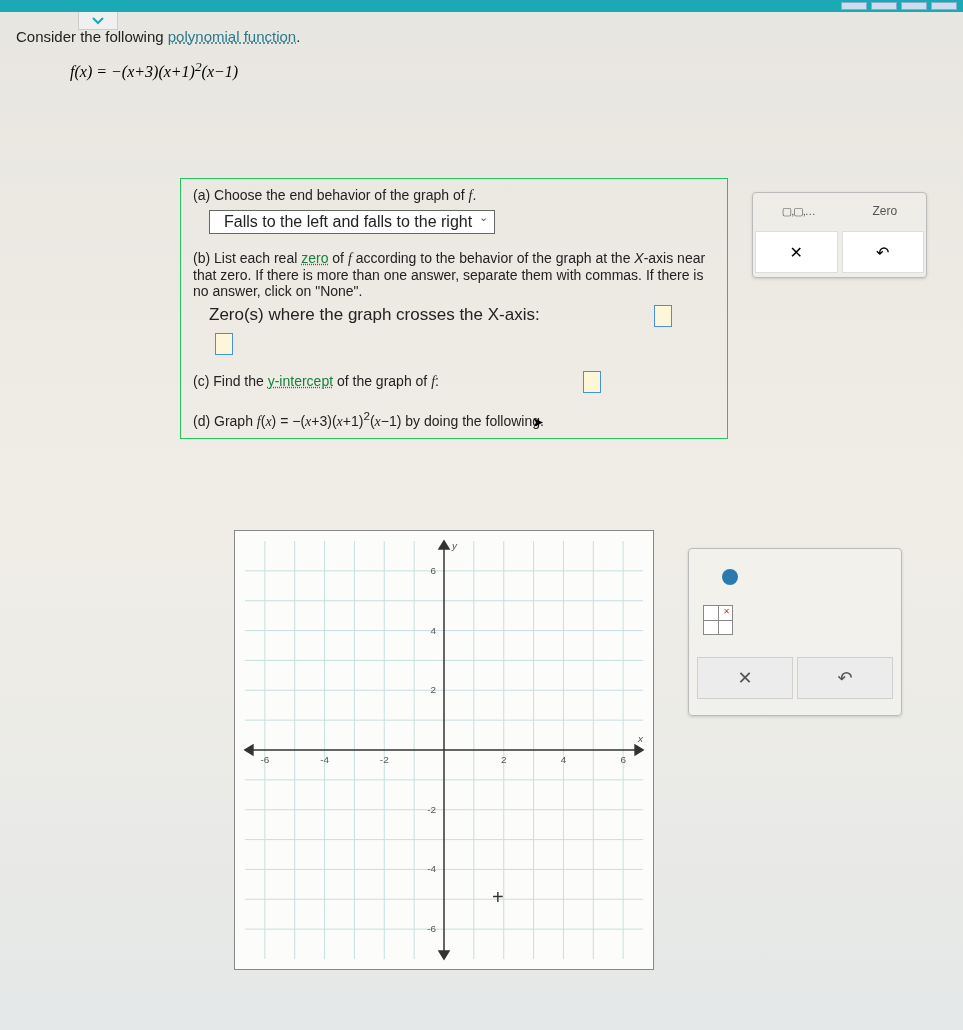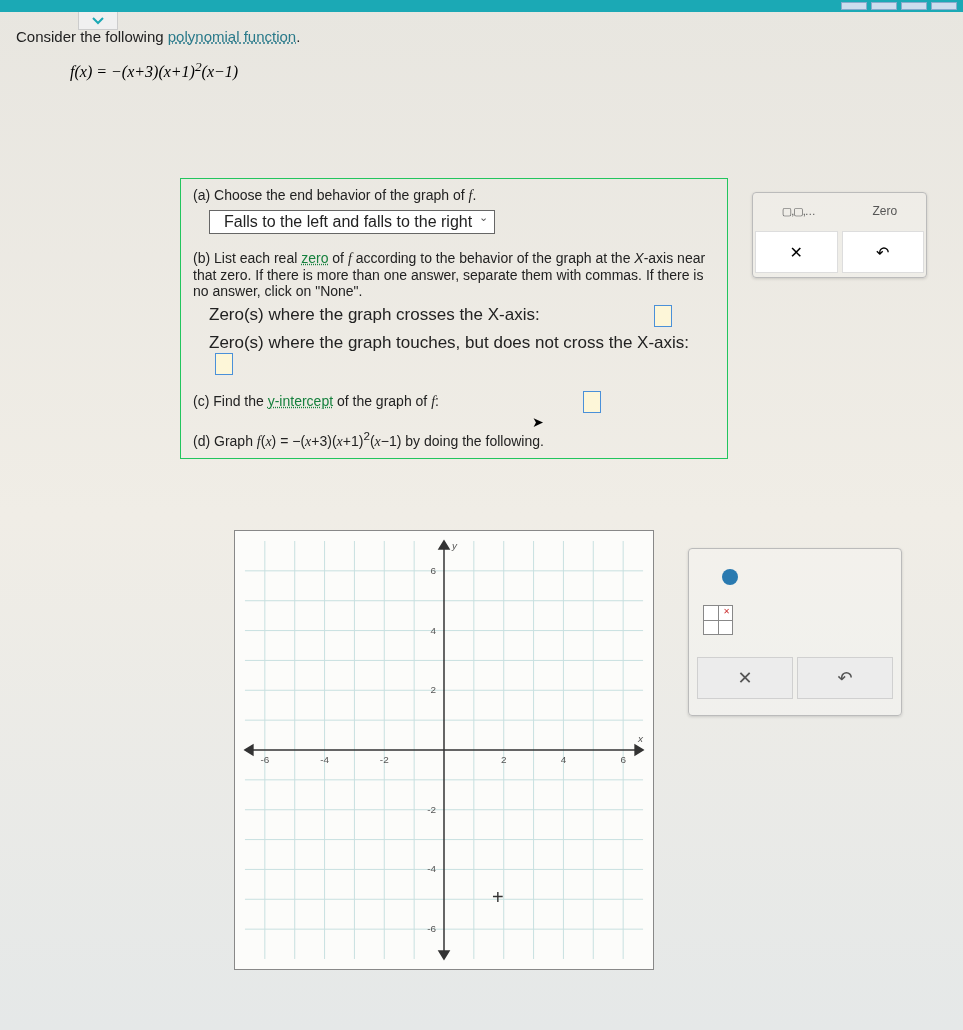--- a/index.html
+++ b/index.html
@@ -254,21 +254,20 @@
   </div>
 
   <div class="part">
     <span class="part-label">(b)</span>
     <span class="part-text">List each real <a href="#" class="linkish">zero</a> of <span style="font-style:italic;font-family:serif">f</span> according to the behavior of the graph at the <span style="font-style:italic">X</span>-axis near that zero. If there is more than one answer, separate them with commas. If there is no answer, click on "None".</span>
     <div class="sub-line">
       <span>Zero(s) where the graph crosses the X-axis:</span>
       <span class="answer-slot" style="margin-left:110px"></span>
     </div>
     <div class="sub-line">
-      <span>Zero(s) where the graph touches, but does not cross the X-axis:</span>
       <span class="answer-slot"></span>
     </div>
   </div>
 
   <div class="part">
     <span class="part-label">(c)</span>
     <span class="part-text">Find the <a href="#" class="linkish">y-intercept</a> of the graph of <span style="font-style:italic;font-family:serif">f</span>:</span>
     <span class="answer-slot" style="margin-left:140px"></span>
   </div>
 

